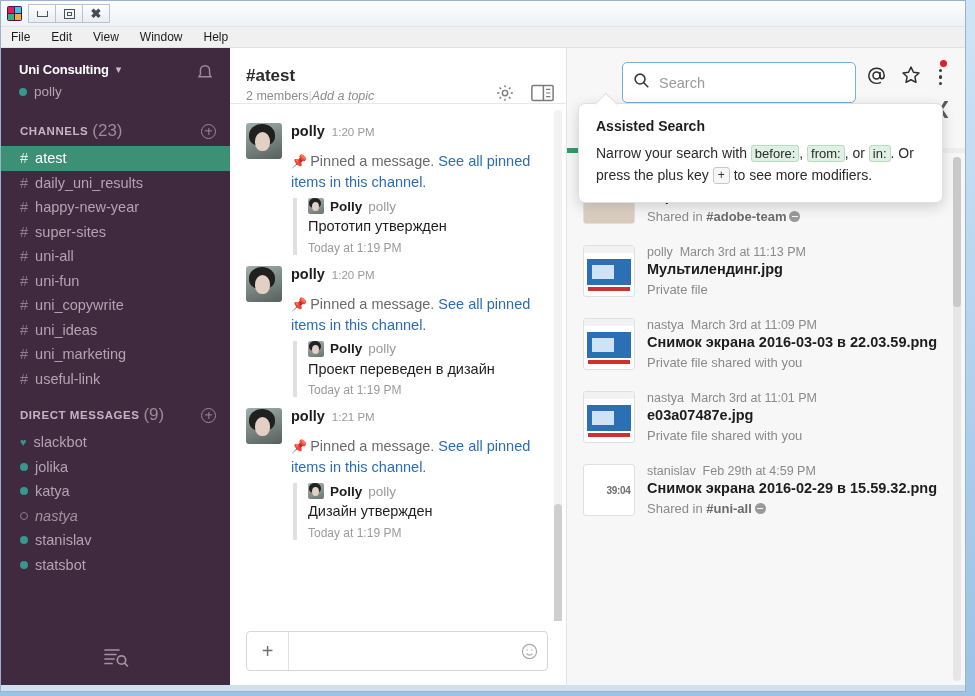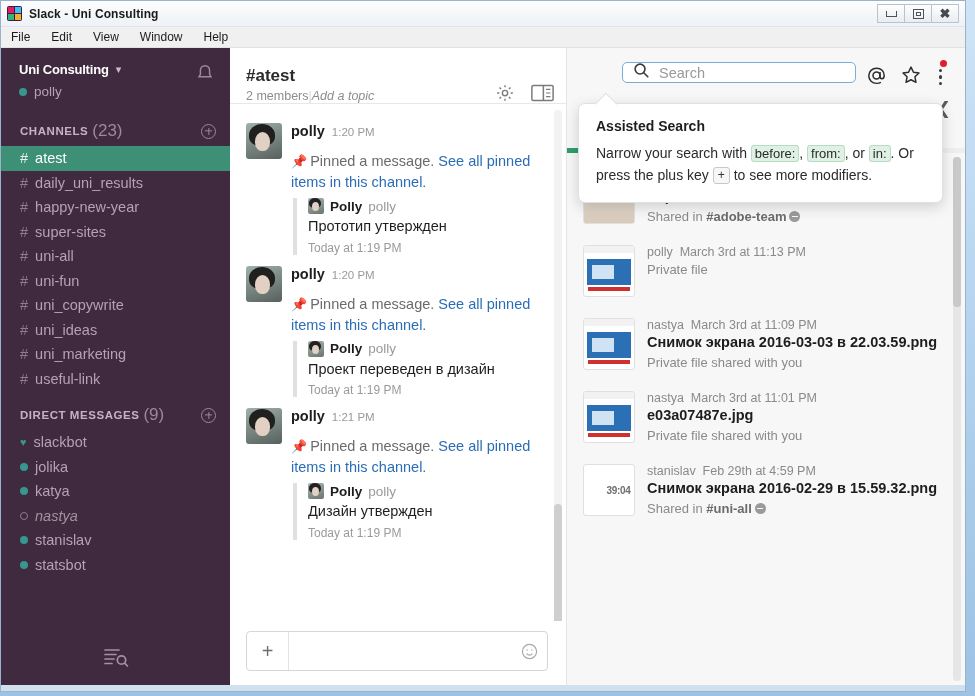--- a/index.html
+++ b/index.html
@@ -147,21 +147,21 @@
   .chan-info { flex: 1 1 auto; min-width: 0; }
   .chan-title { font-size: 17px; font-weight: 700; color: #2b2b2b; line-height: 1.15; }
   .chan-sub { margin-top: 3px; font-size: 12.5px; color: #8d8d8d; display: flex; align-items: center; }
   .chan-sub .sep { color: #d6d6d6; }
   .chan-sub .topic { font-style: italic; color: #8d8d8d; }
   .hdr-icons { display: flex; align-items: center; gap: 16px; flex: 0 0 auto; }
   .icon-btn { color: #7b7b7b; display: flex; align-items: center; justify-content: center; }
 
   
   .search-wrap {
-    position: absolute; left: 578px; top: 62px; width: 278px; height: 21px;
+    position: absolute; left: 578px; top: 62px; width: 278px; height: 41px;
     z-index: 30;
     padding-left: 44px;
   }
   .search-box {
     width: 100%; height: 100%; border: 1.5px solid #79aed6; border-radius: 5px;
     background: #fff; display: flex; align-items: center; padding: 0 10px; gap: 9px;
   }
   .search-ph { font-size: 14.5px; color: #9a9a9a; }
   .top-right-icons {
     position: absolute; left: 866px; top: 64px; display: flex; align-items: center;
@@ -343,21 +343,20 @@
 
   <div class="window">
 
     <div class="titlebar">
       <div class="app-icon">
         <i></i>
           <i></i>
           <i></i>
           <i></i>
       </div>
-      <div class="title-text">Slack - Uni Consulting</div>
       <div class="win-btns">
         <div class="win-btn">
             <span class="glyph-min"></span>
           </div>
         <div class="win-btn">
             <span class="glyph-max"></span>
           </div>
         <div class="win-btn">
             <span class="glyph-close">✖</span>
           </div>
@@ -615,20 +614,21 @@
               <div class="file-row">
                 <div class="thumb th-land">
                   <span class="bar-top"></span>
                   <span class="bar-blue">
                     <i></i>
                   </span>
                   <span class="bar-red"></span>
                 </div>
                 <div class="file-meta">
                   <div class="file-line1"><span>polly</span>&nbsp;&nbsp;<span>March 3rd at 11:13 PM</span></div>
+                  <div class="file-name">Мультилендинг.jpg</div>
                   <div class="file-sub"><span>Private file</span><span class="chan"></span></div>
                 </div>
               </div>
               <div class="file-row">
                 <div class="thumb th-land">
                   <span class="bar-top"></span>
                   <span class="bar-blue">
                     <i></i>
                   </span>
                   <span class="bar-red"></span>

